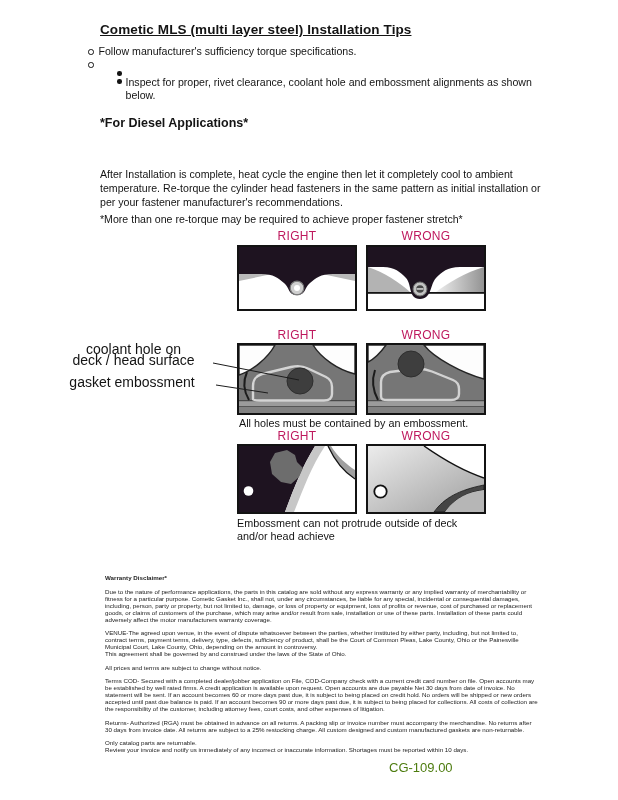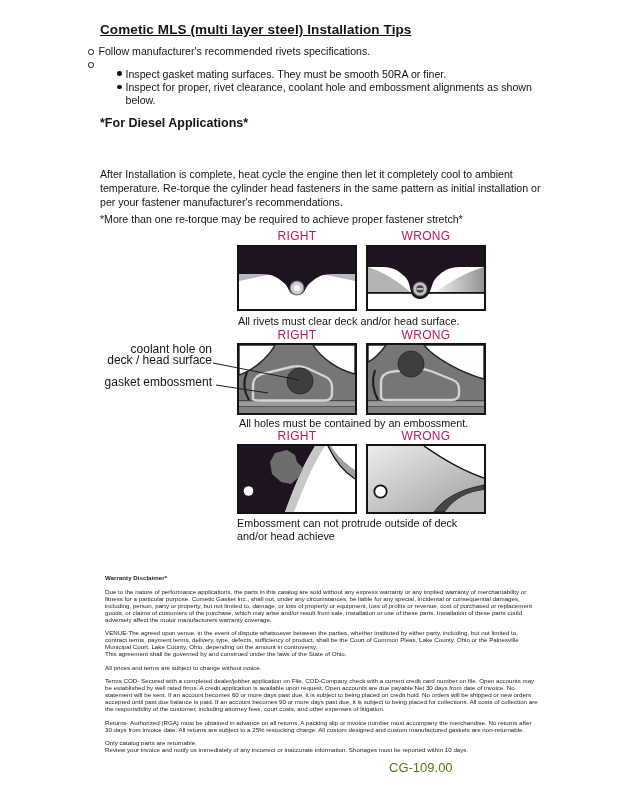--- a/index.html
+++ b/index.html
@@ -20,48 +20,47 @@
   .dlabel{position:absolute;width:120px;text-align:center;font-size:12px;letter-spacing:.3px;color:#be185d;}
   .dbox{position:absolute;width:120px;border:2px solid #131313;box-sizing:border-box;background:#fff;}
   .dbox svg{display:block;width:100%;height:100%;}
   .r1{height:66px;top:245px;} .r2{height:72px;top:343px;} .r3{height:70px;top:444px;}
   .colL{left:237px;} .colR{left:366px;}
   .lab1{top:229px;} .lab2{top:328px;} .lab3{top:429px;}
   .dcaption{position:absolute;font-size:10.8px;line-height:12.5px;color:#141414;}
   #cap1{left:238px;top:315px;}
   #cap2{left:239px;top:417px;}
   #cap3{left:237px;top:517px;width:232px;}
-  .annot{position:absolute;text-align:right;font-size:12px;line-height:10.8px;color:#141414;}
+  .annot{position:absolute;text-align:center;font-size:14px;line-height:10.8px;color:#141414;}
   #annot1{left:55px;top:344px;width:157px;}
   #annot2{left:52px;top:377px;width:160px;}
   #leader-overlay{position:absolute;left:0;top:0;pointer-events:none;}
   .warranty{position:absolute;left:105px;top:574px;width:434px;font-size:6.2px;line-height:7px;color:#222;}
   .warranty .wh{font-weight:bold;margin:0 0 6.5px 0;}
   .warranty p{margin:0 0 6.5px 0;}
   .warranty p.tight{margin:0;}
   .footer{position:absolute;left:389px;top:760px;font-size:13px;color:#4d7c0f;}
 </style>
 </head>
 <body>
 
 <div class="page">
 
   <h1 id="title">Cometic MLS (multi layer steel) Installation Tips</h1>
 
   <div class="tips">
     <div class="tip">
       <span class="mark-o"></span>
-      <span>Follow manufacturer's recommended rivets specifications.</span>
+      <span>Follow manufacturer's sufficiency torque specifications.</span>
     </div>
     <div class="tip">
       <span class="mark-o"></span>
     </div>
     <div class="tip sub">
       <span class="mark-f"></span>
-      <span>Inspect gasket mating surfaces.  They must be smooth 50RA or finer.</span>
     </div>
     <div class="tip sub">
       <span class="mark-f"></span>
       <span>Inspect for proper, rivet clearance, coolant hole and embossment alignments as shown below.</span>
     </div>
   </div>
 
   <h2 class="diesel-h">*For Diesel Applications*</h2>
   <div class="para" id="diesel-p2">After Installation is complete, heat cycle the engine then let it completely cool to ambient temperature. Re-torque the cylinder head fasteners in the same pattern as initial installation or per your fastener manufacturer's recommendations.</div>
   <div class="para" id="diesel-note">*More than one re-torque may be required to achieve proper fastener stretch*</div>
@@ -90,21 +89,20 @@
       <rect width="116" height="62" fill="#ffffff"></rect>
       <path d="M0,20 C16,25 32,36 42,45 L0,45 Z" fill="#b3b3b3"></path>
       <path d="M116,20 C98,25 80,36 68,45 L116,45 Z" fill="url(#gwR)"></path>
       <rect x="0" y="45" width="116" height="1.8" fill="#141414"></rect>
       <path d="M0,0 H116 V20 H92 C79,20 74,25 68,31 C62,37 64,52 52,52 C40,52 44,37 38,31 C32,25 27,20 15,20 H0 Z" fill="#1e1320"></path>
       <circle cx="52" cy="42" r="7" fill="#c2c2c2" stroke="#6b6b6b" stroke-width="1"></circle>
       <circle cx="52" cy="42" r="3.8" fill="#474747"></circle>
       <rect x="48.6" y="41.2" width="6.8" height="1.5" fill="#d9d9d9"></rect>
     </svg>
   </div>
-  <div class="dcaption" id="cap1">All rivets must clear deck and/or head surface.</div>
 
   <div class="dlabel lab2 colL">RIGHT</div>
   <div class="dlabel lab2 colR">WRONG</div>
 
   <div class="dbox r2 colL">
     <svg viewBox="0 0 116 68" preserveAspectRatio="none">
       <rect width="116" height="68" fill="#767676"></rect>
       <rect x="0" y="56" width="116" height="5" fill="#9b9b9b"></rect>
       <rect x="0" y="55.2" width="116" height="1" fill="#3f3f3f"></rect>
       <rect x="0" y="61" width="116" height="1" fill="#565656"></rect>

